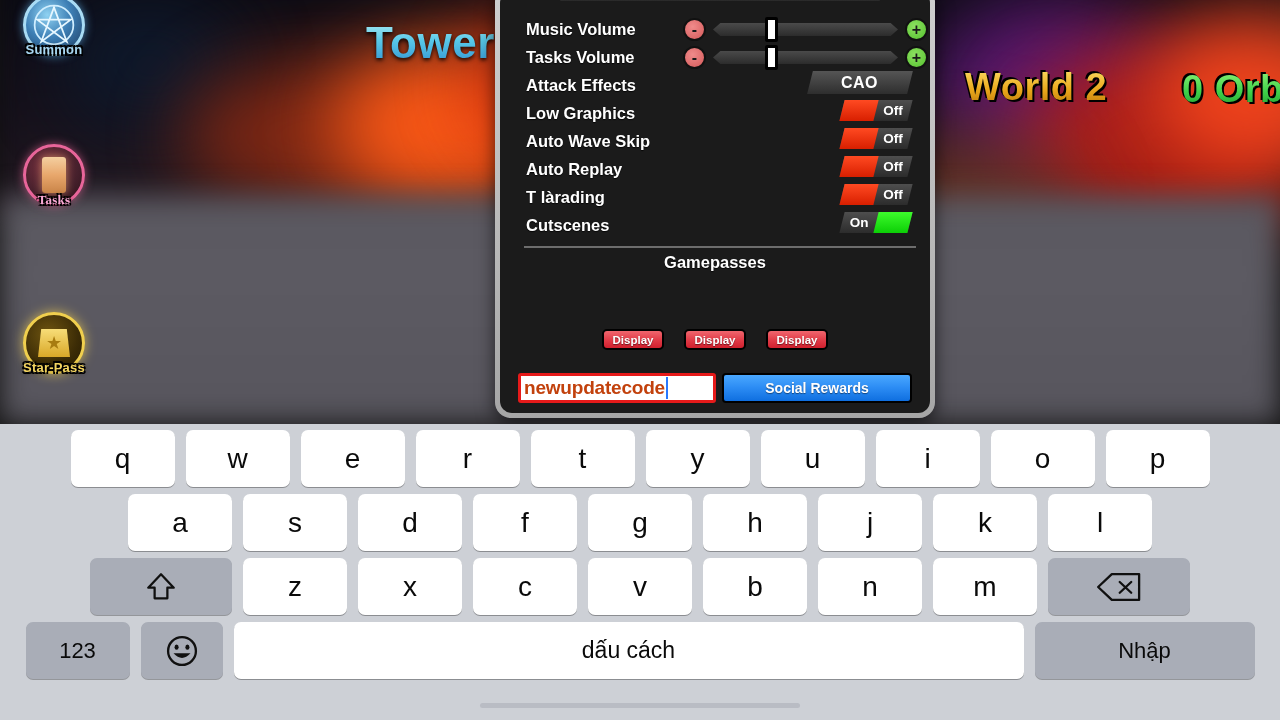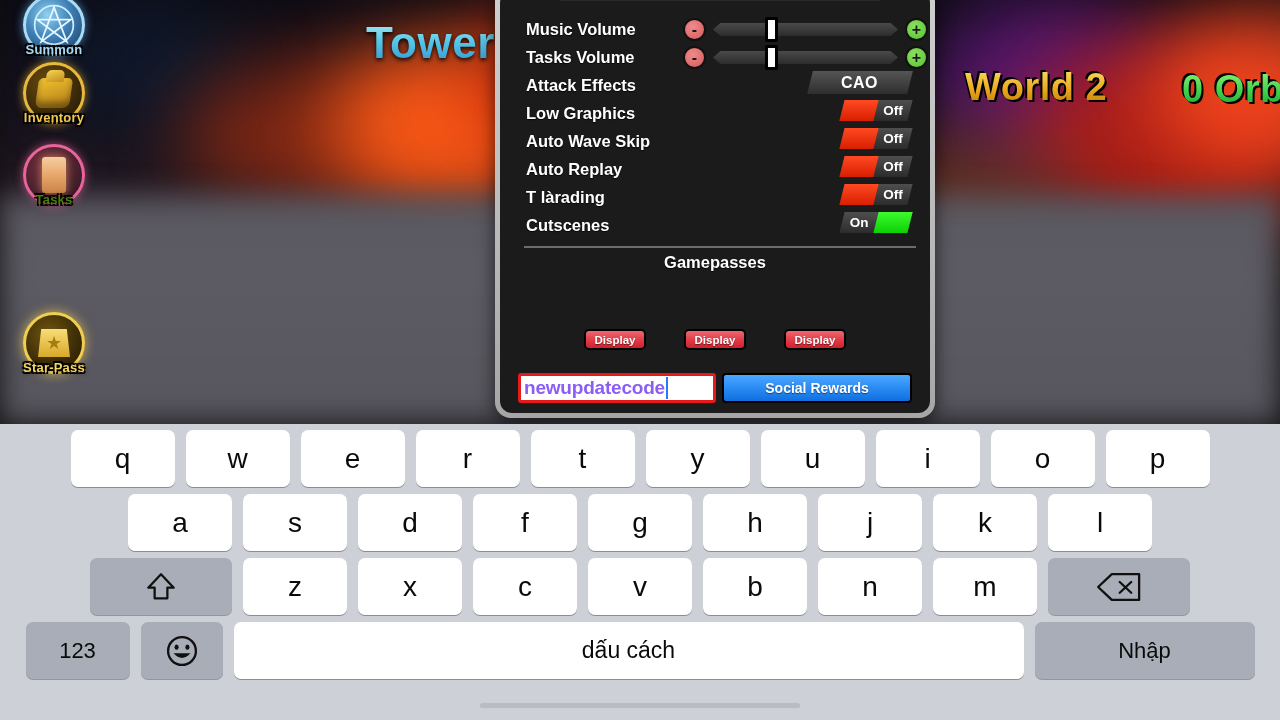--- a/index.html
+++ b/index.html
@@ -73,21 +73,21 @@
   .disc-orbs{
     background:radial-gradient(circle at 40% 35%, #0e5a2a 0%, #08321a 60%, #041c0e 100%);
     border:3px solid #2ce06a; box-shadow:0 0 12px rgba(40,230,110,.8);
   }
   .disc-star{
     background:radial-gradient(circle at 40% 35%, #6f5510 0%, #3c2c06 60%, #241a02 100%);
     border:3px solid #f0cf4e; box-shadow:0 0 12px rgba(240,205,80,.75);
   }
   .lbl-summon{ color:#a9d8f2; }
   .lbl-inventory{ color:#f2c84e; }
-  .lbl-tasks{ color:#4d7c0f; }
+  .lbl-tasks{ color:#f9a8d4;font-family:Liberation Serif, serif; }
   .lbl-orbs{ color:#3ce878; }
   .lbl-star{ color:#f4d560; }
   .pentagram{ width:44px; height:44px; }
   .backpack{
     width:34px; height:30px; background:linear-gradient(160deg,#f2c530,#b07818);
     border-radius:5px 5px 7px 7px; transform:skewX(-8deg);
     box-shadow:inset 0 -6px 6px rgba(0,0,0,.35);
   }
   .backpack::before{
     content:""; position:absolute; left:7px; top:-8px; width:18px; height:12px;
@@ -227,42 +227,42 @@
     position:absolute; left:24px; top:255px; width:392px; height:2px;
     background:#6d6d6d;
   }
   #gamepasses-heading{
     position:absolute; left:0; top:262px; width:100%; text-align:center;
     color:#fff; font-size:16.5px; font-weight:bold;
     text-shadow:0 1px 1px rgba(0,0,0,.8);
   }
   #display-row{
     position:absolute; left:0; top:338px; width:100%;
-    display:flex; justify-content:center; gap:38px;text-align:right;
+    display:flex; justify-content:center; gap:20px;text-align:right;
   }
   .display-btn{
     width:62px; height:21px; border:2px solid #000; border-radius:5px;
     background:linear-gradient(180deg,#f0666e 0%, #e03a46 55%, #d0202e 100%);
     color:#fff; font-size:11.5px; font-weight:bold;
     display:flex; align-items:center; justify-content:center;
     cursor:pointer;
     text-shadow:0 1px 1px rgba(0,0,0,.5);
   }
   #bottom-bar{
     position:absolute; left:18px; bottom:10px; width:394px; height:30px;
     display:flex; gap:6px; align-items:center;
   }
   #code-input{
     width:198px; height:30px;
     background:#ffffff; border:3px solid #e61a1a; border-radius:3px;
     display:flex; align-items:center; cursor:text; position:relative;
     overflow:hidden;
   }
   #code-input-text{
-    color:#8b5cf6; font-size:19px; font-weight:bold; letter-spacing:-.2px;
+    color:#c2410c; font-size:19px; font-weight:bold; letter-spacing:-.2px;
     padding-left:3px; white-space:nowrap;
   }
   #code-caret{
     width:2.5px; height:22px; background:#2878ff; margin-left:1px;
   }
   #social-rewards-btn{
     flex:1; height:30px; border:2px solid #000; border-radius:4px;
     background:linear-gradient(180deg,#4aa8ff 0%, #2e8ef5 45%, #0f6fe0 100%);
     color:#fff; font-size:14px; font-weight:bold;
     display:flex; align-items:center; justify-content:center; cursor:pointer;
@@ -336,26 +336,20 @@
     <div class="side-item" style="top:-6px;">
       <div class="side-disc disc-summon">
         <svg class="pentagram" viewBox="0 0 100 100">
           <circle cx="50" cy="50" r="44" fill="none" stroke="#cfeeff" stroke-width="4"></circle>
           <polygon points="50,10 79,88 12,38 88,38 21,88" fill="none" stroke="#e6f7ff" stroke-width="4"></polygon>
         </svg>
       </div>
       <div class="side-label lbl-summon">Summon</div>
     </div>
 
-    <div class="side-item" style="top:62px;">
-      <div class="side-disc disc-inventory">
-        <div class="backpack"></div>
-      </div>
-      <div class="side-label lbl-inventory">Inventory</div>
-    </div>
 
     <div class="side-item" style="top:144px;">
       <div class="side-disc disc-tasks">
         <div class="scroll"></div>
       </div>
       <div class="side-label lbl-tasks">Tasks</div>
     </div>
 
 
     <div class="side-item" style="top:312px;">

